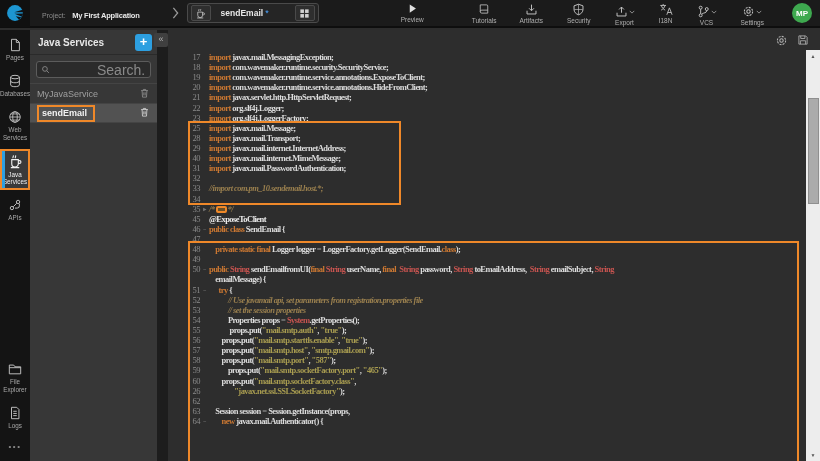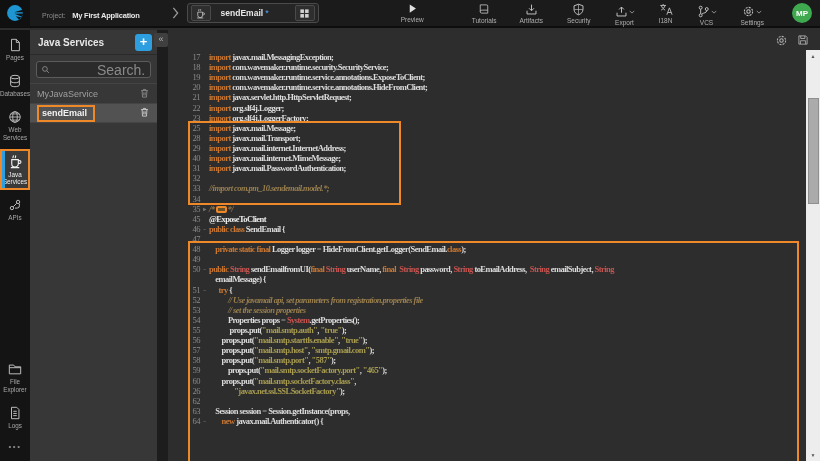--- a/index.html
+++ b/index.html
@@ -381,27 +381,27 @@
           <div class="code-row"><span class="ln">20</span><span class="mk"></span><span class="cd"><span class="sg-kw">import </span><span class="sg-pln">com.wavemaker.runtime.service.annotations.HideFromClient;</span></span></div>
           <div class="code-row"><span class="ln">21</span><span class="mk"></span><span class="cd"><span class="sg-kw">import </span><span class="sg-pln">javax.servlet.http.HttpServletRequest;</span></span></div>
           <div class="code-row"><span class="ln">22</span><span class="mk"></span><span class="cd"><span class="sg-kw">import </span><span class="sg-pln">org.slf4j.Logger;</span></span></div>
           <div class="code-row"><span class="ln">23</span><span class="mk"></span><span class="cd"><span class="sg-kw">import </span><span class="sg-pln">org.slf4j.LoggerFactory;</span></span></div>
           <div class="code-row"><span class="ln">25</span><span class="mk"></span><span class="cd"><span class="sg-kw">import </span><span class="sg-pln">javax.mail.Message;</span></span></div>
           <div class="code-row"><span class="ln">28</span><span class="mk"></span><span class="cd"><span class="sg-kw">import </span><span class="sg-pln">javax.mail.Transport;</span></span></div>
           <div class="code-row"><span class="ln">29</span><span class="mk"></span><span class="cd"><span class="sg-kw">import </span><span class="sg-pln">javax.mail.internet.InternetAddress;</span></span></div>
           <div class="code-row"><span class="ln">40</span><span class="mk"></span><span class="cd"><span class="sg-kw">import </span><span class="sg-pln">javax.mail.internet.MimeMessage;</span></span></div>
           <div class="code-row"><span class="ln">31</span><span class="mk"></span><span class="cd"><span class="sg-kw">import </span><span class="sg-pln">javax.mail.PasswordAuthentication;</span></span></div>
           <div class="code-row"><span class="ln">32</span><span class="mk"></span><span class="cd"></span></div>
-          <div class="code-row"><span class="ln">33</span><span class="mk"></span><span class="cd"><span class="sg-com">//import com.pm_10.sendemail.model.*;</span></span></div>
+          <div class="code-row"><span class="ln">33</span><span class="mk"></span><span class="cd"><span class="sg-com">//import com.pm_10.sendemail.host.*;</span></span></div>
           <div class="code-row"><span class="ln">34</span><span class="mk"></span><span class="cd"></span></div>
           <div class="code-row"><span class="ln">35</span><span class="mk">▸</span><span class="cd"><span class="sg-com">/*</span><span class="sg-pill"></span><span class="sg-com">*/</span></span></div>
           <div class="code-row"><span class="ln">45</span><span class="mk"></span><span class="cd"><span class="sg-ann">@ExposeToClient</span></span></div>
           <div class="code-row"><span class="ln">46</span><span class="mk">−</span><span class="cd"><span class="sg-kw">public class </span><span class="sg-pln">SendEmail {</span></span></div>
           <div class="code-row"><span class="ln">47</span><span class="mk"></span><span class="cd"></span></div>
-          <div class="code-row"><span class="ln">48</span><span class="mk"></span><span class="cd"><span class="sg-kw">    private static final </span><span class="sg-pln">Logger logger </span><span class="sg-op">= </span><span class="sg-pln">HideFromClient.getLogger(SendEmail.</span><span class="sg-kw">class</span><span class="sg-pln">);</span></span></div>
+          <div class="code-row"><span class="ln">48</span><span class="mk"></span><span class="cd"><span class="sg-kw">    private static final </span><span class="sg-pln">Logger logger </span><span class="sg-op">= </span><span class="sg-pln">LoggerFactory.getLogger(SendEmail.</span><span class="sg-kw">class</span><span class="sg-pln">);</span></span></div>
           <div class="code-row"><span class="ln">49</span><span class="mk"></span><span class="cd"></span></div>
           <div class="code-row"><span class="ln">50</span><span class="mk">−</span><span class="cd"><span class="sg-kw">public </span><span class="sg-typ">String</span><span class="sg-pln"> sendEmailfromUI(</span><span class="sg-kw">final </span><span class="sg-typ">String</span><span class="sg-pln"> userName, </span><span class="sg-kw">final  </span><span class="sg-typ">String</span><span class="sg-pln"> password, </span><span class="sg-typ">String</span><span class="sg-pln"> toEmailAddress,  </span><span class="sg-typ">String</span><span class="sg-pln"> emailSubject, </span><span class="sg-typ">String</span></span></div>
           <div class="code-row"><span class="ln"></span><span class="mk"></span><span class="cd"><span class="sg-pln">    emailMessage) {</span></span></div>
           <div class="code-row"><span class="ln">51</span><span class="mk">−</span><span class="cd"><span class="sg-pln">      </span><span class="sg-kw">try </span><span class="sg-pln">{</span></span></div>
           <div class="code-row"><span class="ln">52</span><span class="mk"></span><span class="cd"><span class="sg-com">            // Use javamail api, set parameters from registration.properties file</span></span></div>
           <div class="code-row"><span class="ln">53</span><span class="mk"></span><span class="cd"><span class="sg-com">            // set the session properties</span></span></div>
           <div class="code-row"><span class="ln">54</span><span class="mk"></span><span class="cd"><span class="sg-pln">            Properties props </span><span class="sg-op">= </span><span class="sg-typ">System</span><span class="sg-pln">.getProperties();</span></span></div>
           <div class="code-row"><span class="ln">55</span><span class="mk"></span><span class="cd"><span class="sg-pln">             props.put(</span><span class="sg-str">"mail.smtp.auth"</span><span class="sg-pln">, </span><span class="sg-str">"true"</span><span class="sg-pln">);</span></span></div>
           <div class="code-row"><span class="ln">56</span><span class="mk"></span><span class="cd"><span class="sg-pln">        props.put(</span><span class="sg-str">"mail.smtp.starttls.enable"</span><span class="sg-pln">, </span><span class="sg-str">"true"</span><span class="sg-pln">);</span></span></div>
           <div class="code-row"><span class="ln">57</span><span class="mk"></span><span class="cd"><span class="sg-pln">        props.put(</span><span class="sg-str">"mail.smtp.host"</span><span class="sg-pln">, </span><span class="sg-str">"smtp.gmail.com"</span><span class="sg-pln">);</span></span></div>

